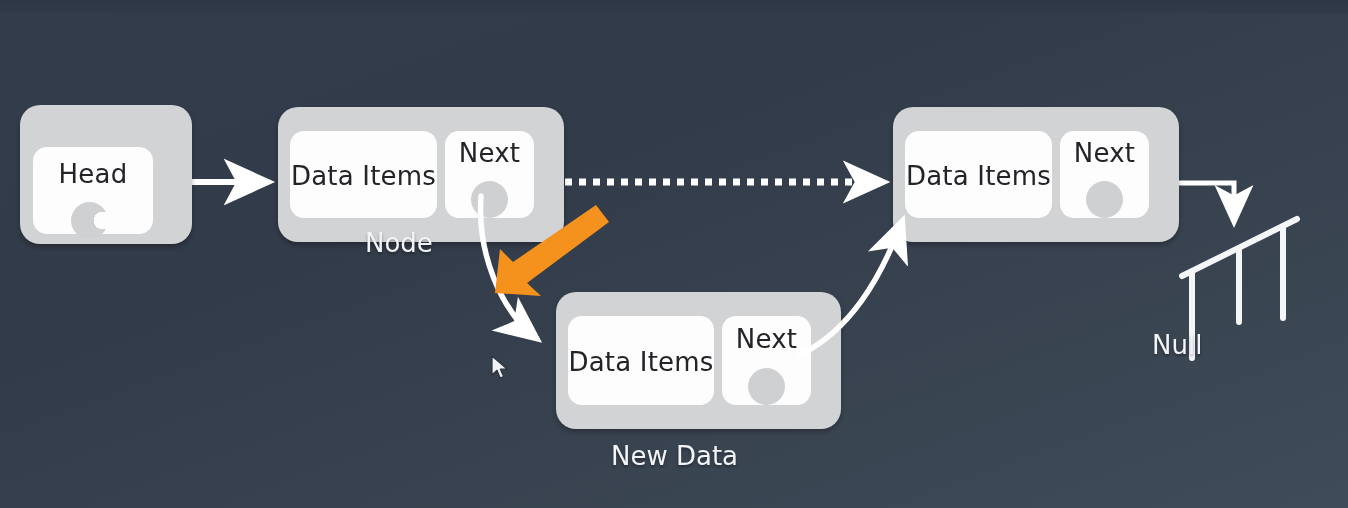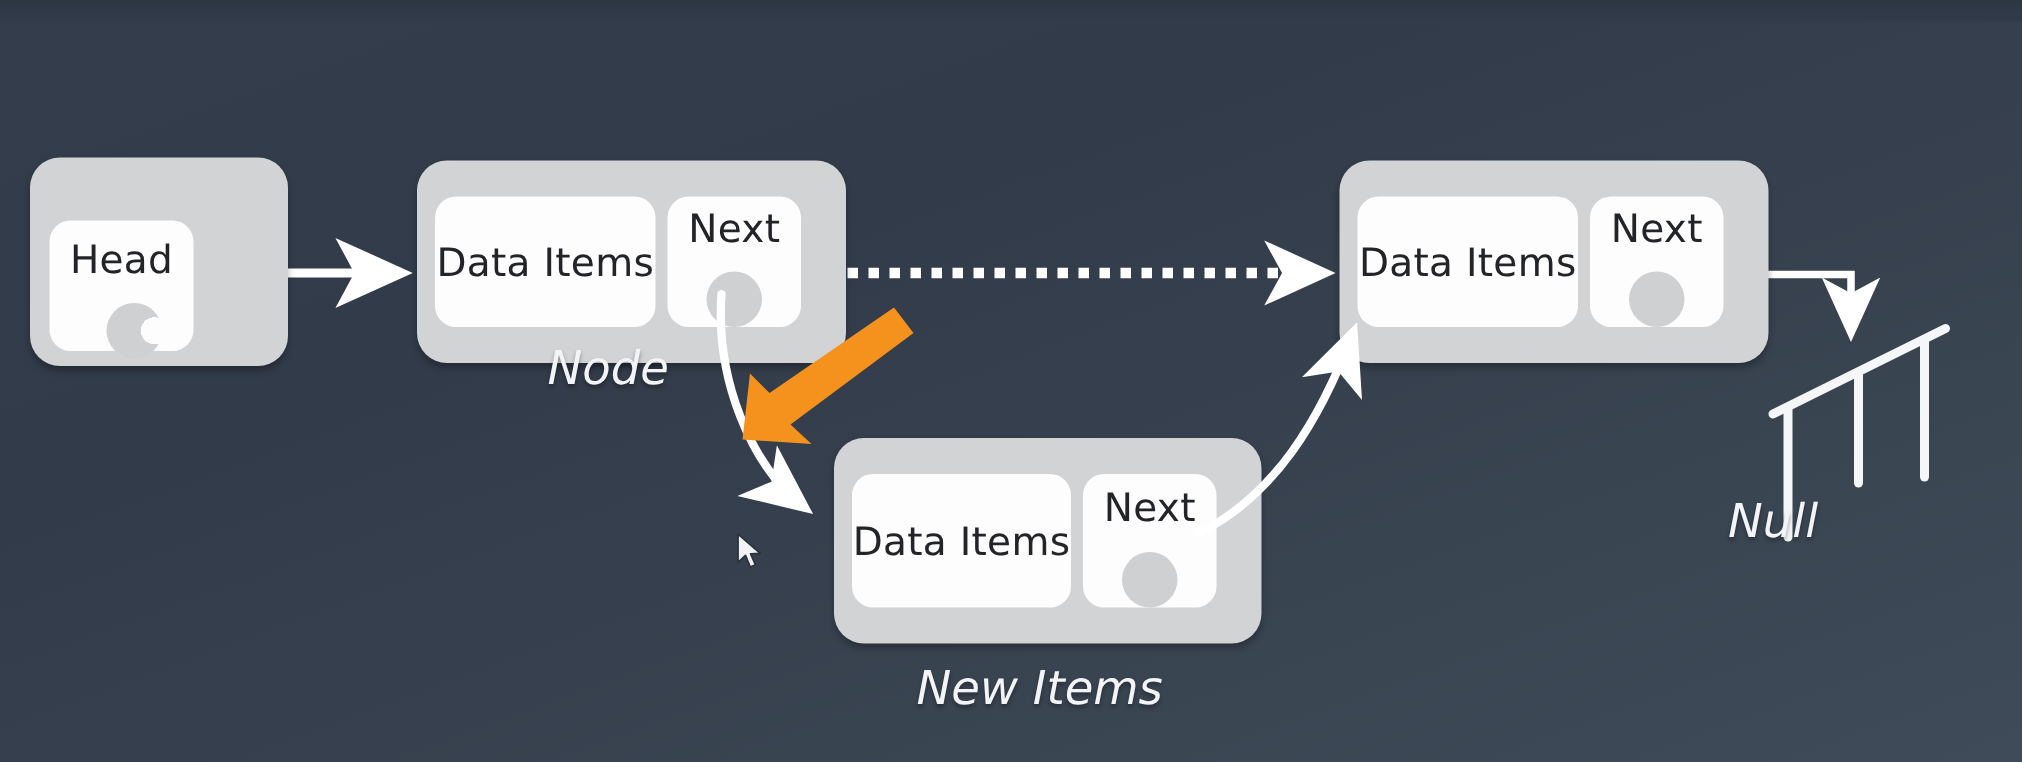--- a/index.html
+++ b/index.html
@@ -68,25 +68,24 @@
   }
   
   .dot.notched {
     background:
       radial-gradient(circle at 86% 50%, rgba(0,0,0,0) 0 9px, #cfd0d2 9px 100%);
   }
 
   .caption {
     position: absolute;
     color: #f2f4f7;
-    font-size: 31px;
+    font-size: 26px;
     white-space: nowrap;
     text-shadow: 0 2px 3px rgba(0,0,0,0.35);
     z-index: 3;
-    font-style: italic;
   }
 
   
   .cursor {
     position: absolute;
     z-index: 6;
     width: 22px;
     height: 26px;
     pointer-events: none;
   }
@@ -120,21 +119,21 @@
 
     <g>
       <line x1="1182" y1="276" x2="1297" y2="219" stroke="#f4f6f8" stroke-width="6" stroke-linecap="round"></line>
       <line x1="1192" y1="272" x2="1192" y2="358" stroke="#f4f6f8" stroke-width="6" stroke-linecap="round"></line>
       <line x1="1239" y1="249" x2="1239" y2="322" stroke="#f4f6f8" stroke-width="6" stroke-linecap="round"></line>
       <line x1="1283" y1="228" x2="1283" y2="318" stroke="#f4f6f8" stroke-width="6" stroke-linecap="round"></line>
     </g>
   </svg>
 
   <div class="node-outer" style="left:20px; top:105px; width:146px; height:113px; padding:13px;">
-    <div class="cell" style="width:96px; height:87px;margin-top:32px;">
+    <div class="cell" style="width:120px; height:87px;margin-top:32px;">
       <span class="cell-label" style="top:12px;">Head</span>
       <span class="dot notched" style="left:38px; top:55px; width:37px; height:37px;"></span>
     </div>
   </div>
 
   <div class="node-outer" style="left:278px; top:107px; width:262px; height:111px; padding:12px; gap:8px;">
     <div class="cell" style="width:147px; height:87px;">
       <span class="cell-label" style="top:30px;">Data Items</span>
     </div>
     <div class="cell" style="width:89px; height:87px;">
@@ -156,21 +155,21 @@
 
   <div class="node-outer" style="left:556px; top:292px; width:261px; height:113px; padding:12px; gap:8px;">
     <div class="cell" style="width:146px; height:89px;">
       <span class="cell-label" style="top:31px;">Data Items</span>
     </div>
     <div class="cell" style="width:89px; height:89px;">
       <span class="cell-label" style="top:8px;">Next</span>
       <span class="dot" style="left:26px; top:52px; width:37px; height:37px;"></span>
     </div>
   </div>
-  <div class="caption" style="left:611px; top:441px;">New Items</div>
+  <div class="caption" style="left:611px; top:441px;">New Data</div>
 
   <div class="caption" style="left:1152px; top:330px;">Null</div>
 
   <svg class="layer over" viewBox="0 0 1348 508" xmlns="http://www.w3.org/2000/svg">
     <defs>
       <marker id="arrowCurve" markerWidth="9" markerHeight="9" refX="7.2" refY="4.5" orient="auto" markerUnits="strokeWidth">
         <path d="M0,0.6 L8.6,4.5 L0,8.4 L2.2,4.5 Z" fill="#ffffff"></path>
       </marker>
     </defs>
 

